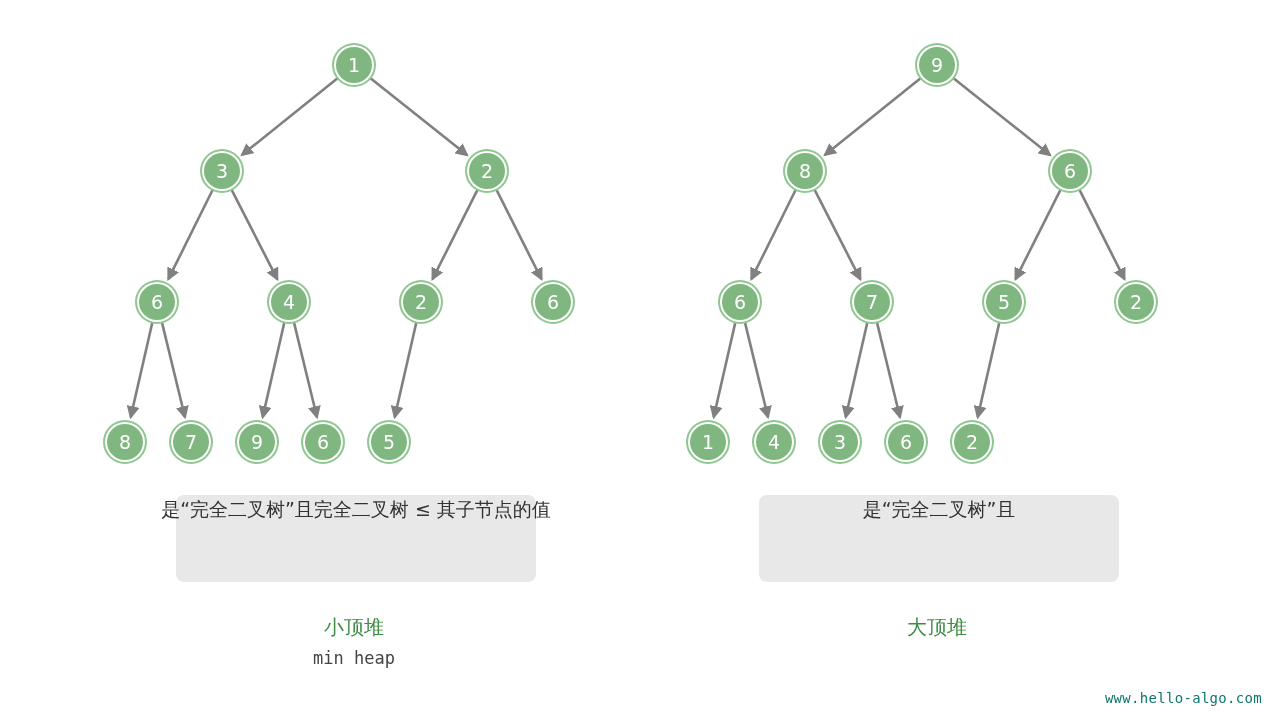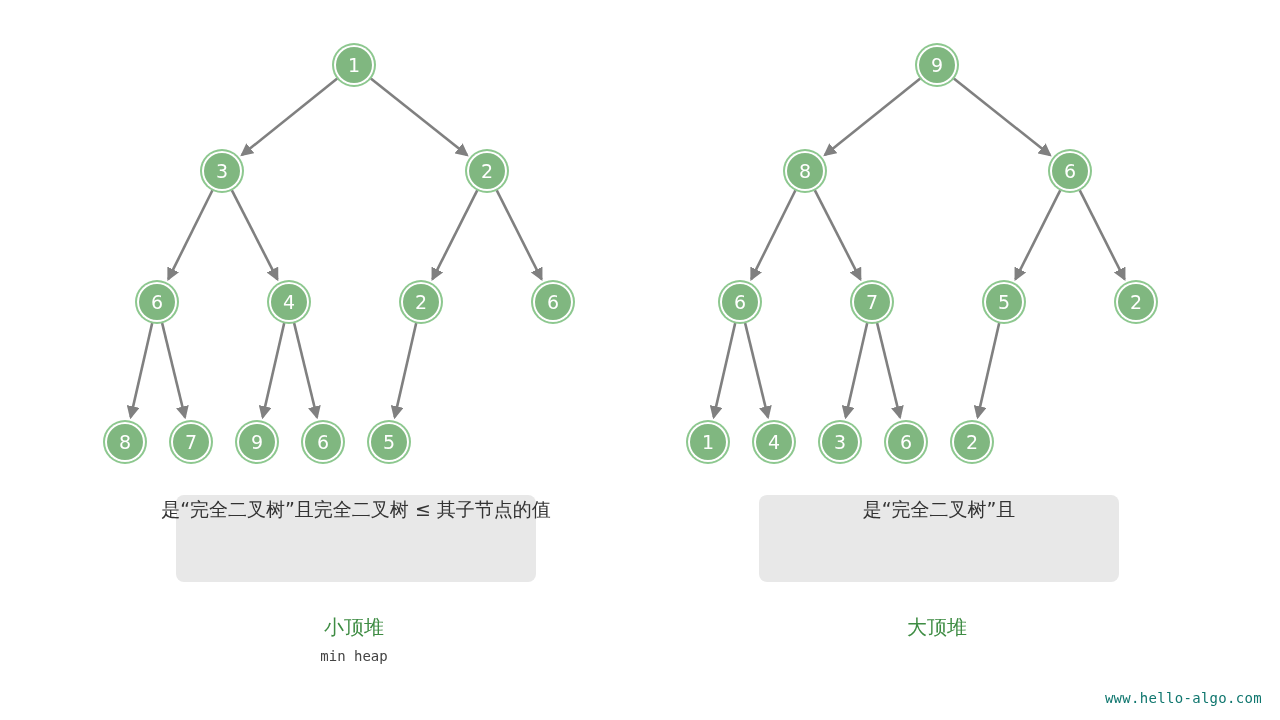--- a/index.html
+++ b/index.html
@@ -66,21 +66,21 @@
   }
   .title-cn {
     font-size: 20px;
     font-weight: normal;
     color: #3e8c43;
     font-family: "DejaVu Sans", "Liberation Sans", sans-serif;
     line-height: 1.2;
   }
   .title-en {
     margin-top: 9px;
-    font-size: 14px;
+    font-size: 17px;
     color: #444444;
     font-family: "DejaVu Sans Mono", "Liberation Mono", monospace;
     line-height: 1.2;
   }
   .watermark {
     position: absolute;
     right: 18px;
     bottom: 14px;
     font-size: 14px;
     color: #0f766e;

